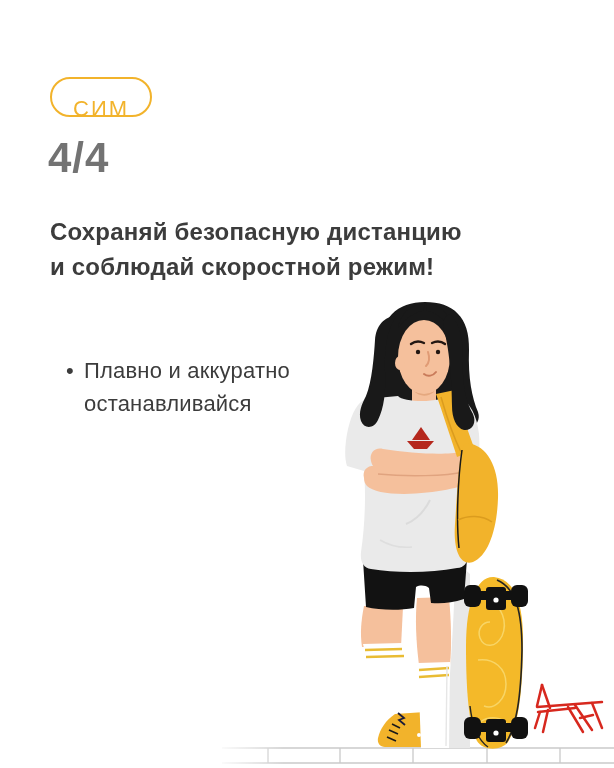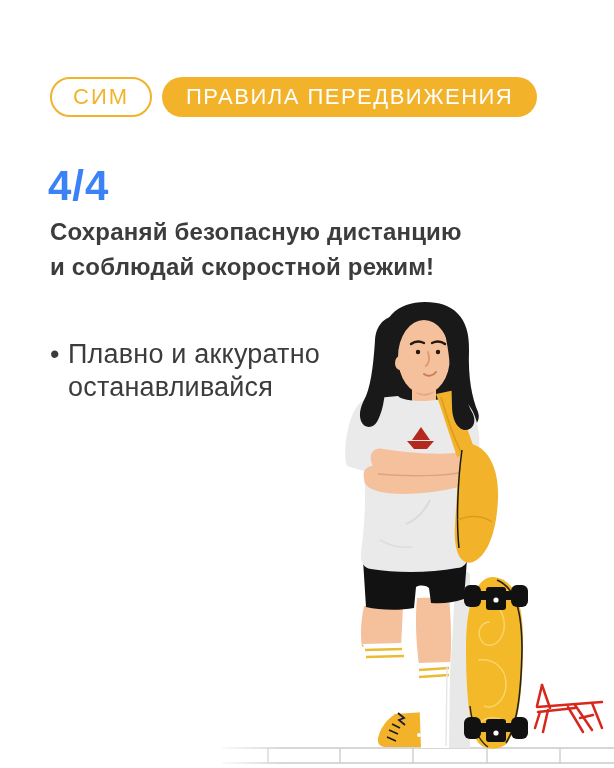--- a/index.html
+++ b/index.html
@@ -19,48 +19,48 @@
     height:40px;line-height:40px;
     border-radius:22px;
     font-size:22px;
     letter-spacing:1.5px;
     white-space:nowrap;
     box-sizing:border-box;
   }
   .pill-outline{
     border:2.5px solid #F2B32B;
     color:#F2B32B;
-    padding:0 21px;
+    padding:12px 21px;
     line-height:36px;
     letter-spacing:2px;
   }
   .pill-solid{
     background:#F2B32B;
     color:#ffffff;
     padding:0 24px;
   }
   .page-indicator{
-    position:absolute;left:48px;top:162px;
+    position:absolute;left:48px;top:134px;
     font-size:42px;font-weight:800;
-    color:#3b82f6;
+    color:#737373;
     letter-spacing:1px;
   }
   .heading{
     position:absolute;left:50px;top:214px;
     font-size:24px;line-height:35px;
     letter-spacing:0.2px;
     white-space:pre-line;
     width:460px;
     font-weight:bold;
   }
   .bullets{
     position:absolute;left:50px;top:338px;
-    margin:0;padding:0;list-style:none;
+    margin:16px;padding:0;list-style:none;
     width:310px;
-    font-size:27px;line-height:33px;
+    font-size:22px;line-height:33px;
     letter-spacing:0.2px;
   }
   .bullets li{
     position:relative;
     padding-left:18px;
     white-space:pre-line;
   }
   .bullets li + li{margin-top:21px;}
   .bullets li::before{
     content:"\2022";
@@ -70,21 +70,20 @@
     position:absolute;left:0;top:0;width:614px;height:768px;
   }
 </style>
 </head>
 <body>
 
 <div class="canvas">
 
   <div class="badges">
     <div class="pill pill-outline">СИМ</div>
-    <div class="pill pill-solid">ПРАВИЛА ПЕРЕДВИЖЕНИЯ</div>
   </div>
 
   <div class="page-indicator">4/4</div>
 
   <div class="heading">Сохраняй безопасную дистанцию
 и соблюдай скоростной режим!</div>
 
   <ul class="bullets">
     <li>Плавно и аккуратно
 останавливайся</li>

